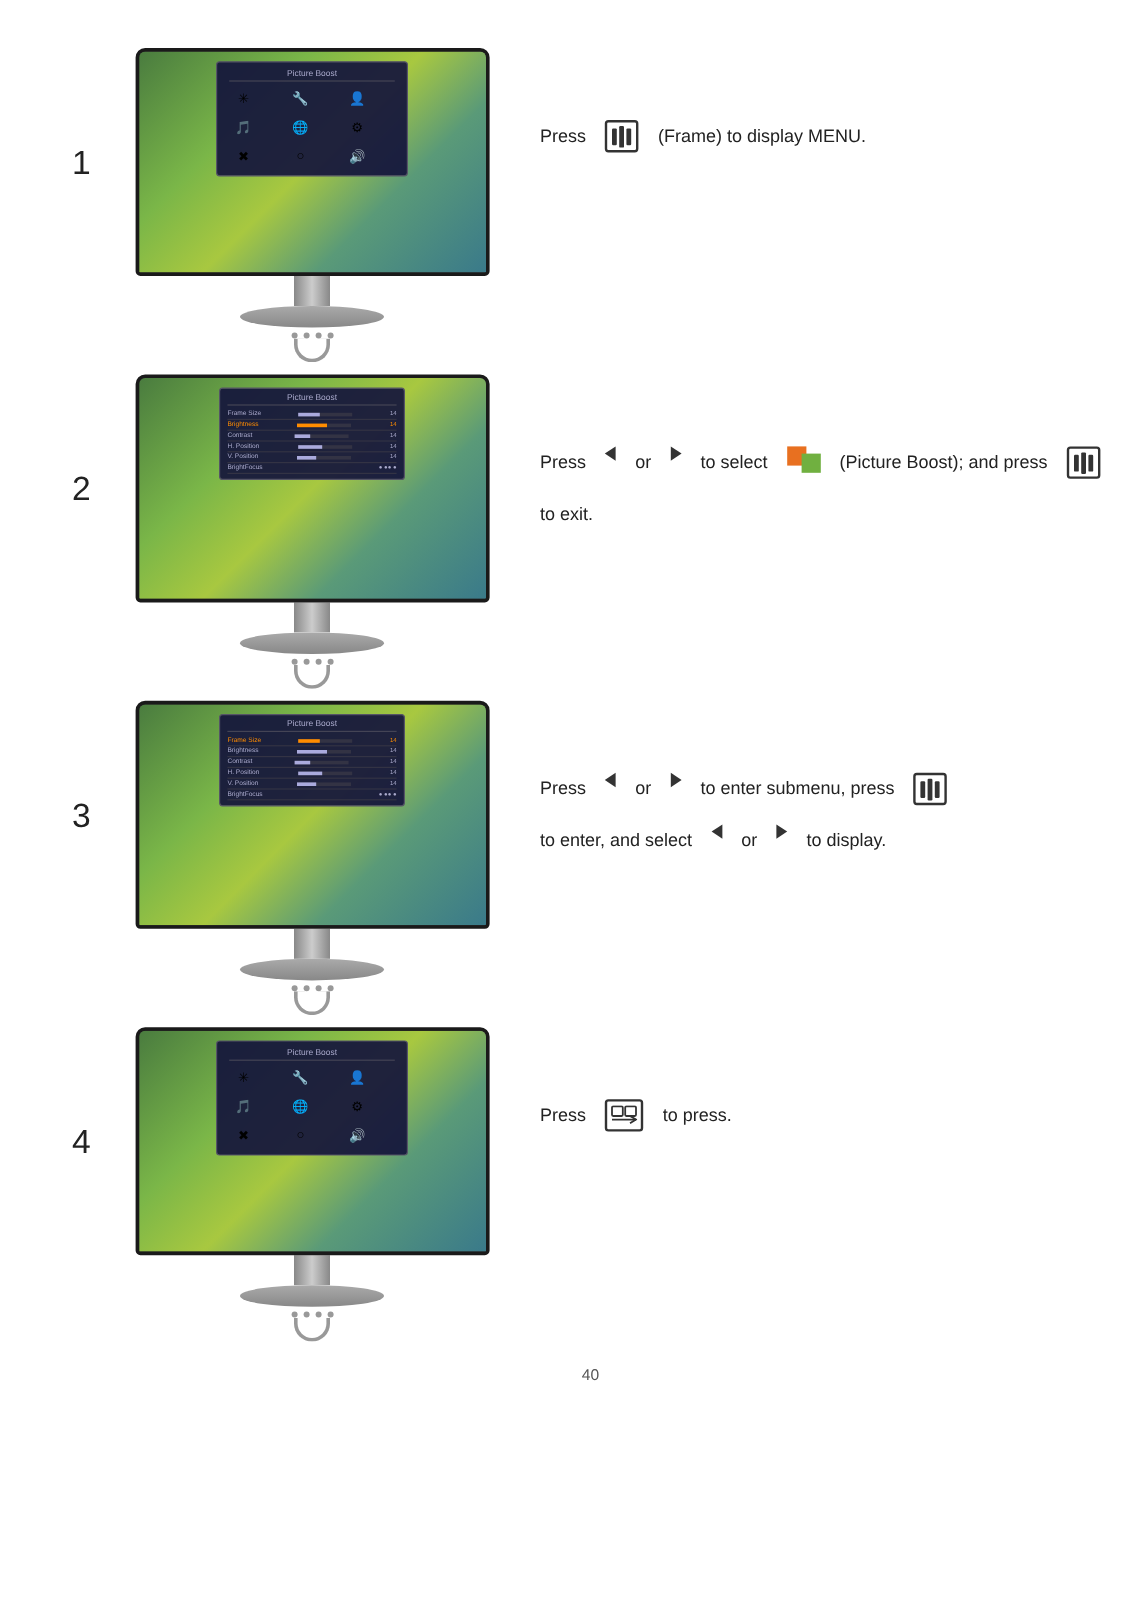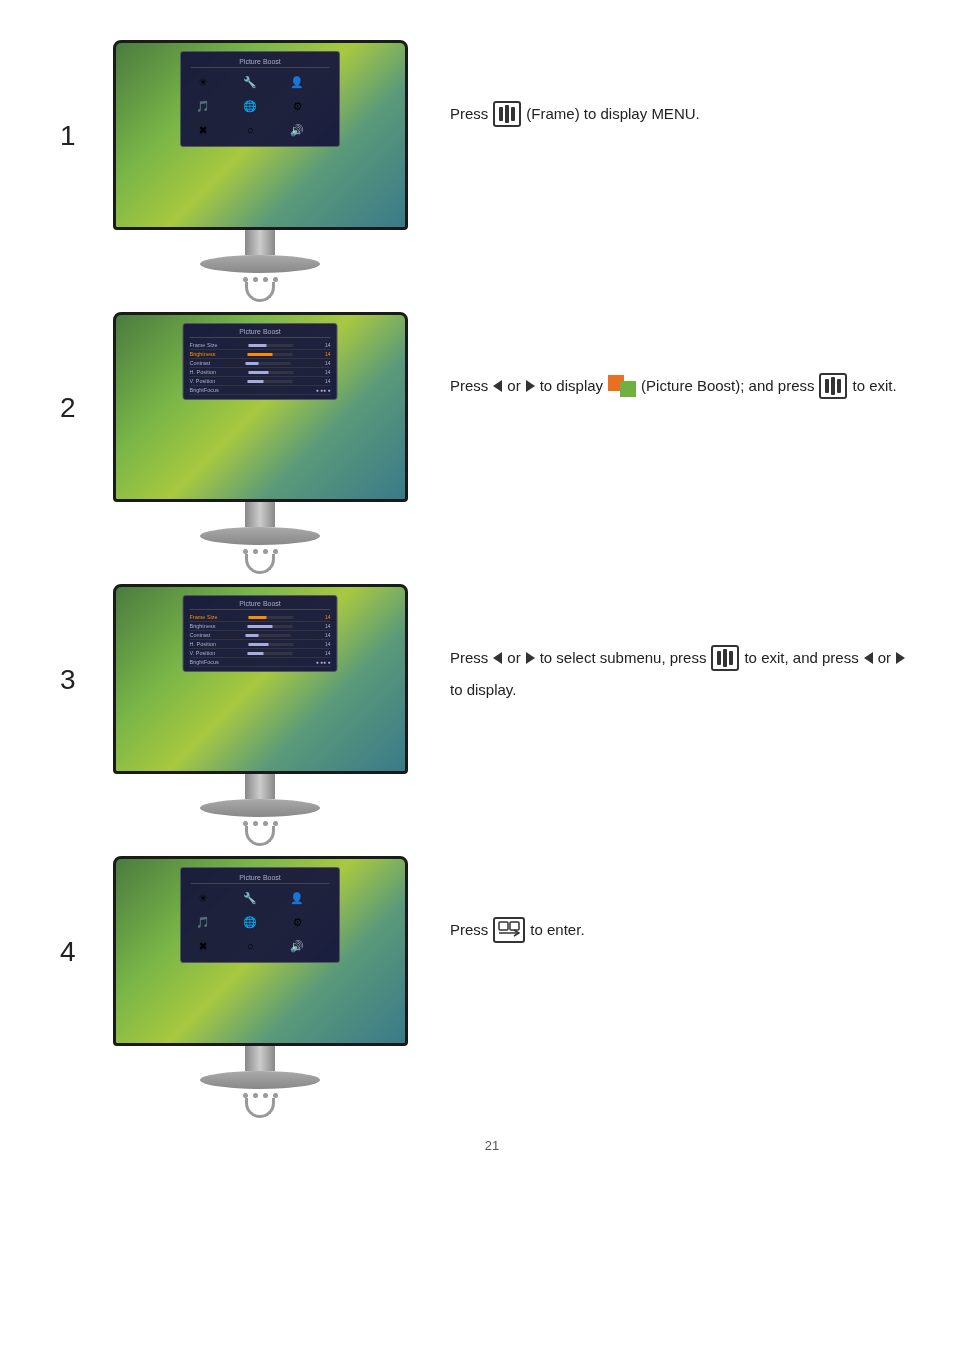--- a/index.html
+++ b/index.html
@@ -323,22 +323,21 @@
       padding: 4px 6px;
       width: 155px;
     }
 
     .desc-block {
       font-size: 15px;
       color: #222;
       line-height: 1.8;
       display: flex;
       flex-wrap: wrap;
-      align-items: center;
-      gap: 5px;
+      gap: 16px;
     }
 
   </style>
 </head>
 <body>
 
 <div class="page-container">
 
   <div class="step-row">
     <div class="step-number">1</div>
@@ -455,21 +454,21 @@
         </div>
         <div class="stand-hook"></div>
       </div>
     </div>
     <div class="step-description">
       <div class="desc-block">
         <span>Press</span>
         <span class="chevron-left"></span>
         <span>or</span>
         <span class="chevron-right"></span>
-        <span>to display</span>
+        <span>to select</span>
 
         <span class="picture-boost-icon">
           <span class="pb-orange"></span>
           <span class="pb-green"></span>
         </span>
         <span>(Picture Boost); and press</span>
         <span class="btn-icon">
           <span class="btn-bar"></span>
           <span class="btn-bar-tall"></span>
           <span class="btn-bar"></span>
@@ -543,27 +542,27 @@
         </div>
         <div class="stand-hook"></div>
       </div>
     </div>
     <div class="step-description">
       <div class="desc-block">
         <span>Press</span>
         <span class="chevron-left"></span>
         <span>or</span>
         <span class="chevron-right"></span>
-        <span>to select submenu, press</span>
+        <span>to enter submenu, press</span>
         <span class="btn-icon">
           <span class="btn-bar"></span>
           <span class="btn-bar-tall"></span>
           <span class="btn-bar"></span>
         </span>
-        <span>to exit, and press</span>
+        <span>to enter, and select</span>
         <span class="chevron-left"></span>
         <span>or</span>
         <span class="chevron-right"></span>
         <span>to display.</span>
       </div>
     </div>
   </div>
 
   <div class="step-row">
     <div class="step-number">4</div>
@@ -607,22 +606,22 @@
         <span>Press</span>
 
         <span class="exit-icon">
           <svg width="22" height="18" viewBox="0 0 22 18">
             <rect x="1" y="1" width="9" height="8" rx="1" fill="none" stroke="#333" stroke-width="1.5"></rect>
             <rect x="12" y="1" width="9" height="8" rx="1" fill="none" stroke="#333" stroke-width="1.5"></rect>
             <line x1="1" y1="12" x2="21" y2="12" stroke="#333" stroke-width="1.5"></line>
             <polyline points="16,9 21,12 16,15" fill="none" stroke="#333" stroke-width="1.5"></polyline>
           </svg>
         </span>
-        <span>to enter.</span>
+        <span>to press.</span>
       </div>
     </div>
   </div>
 
   <div class="page-footer">
-    <span>21</span>
+    <span>40</span>
   </div>
 
 </div>
 
 </body></html>

